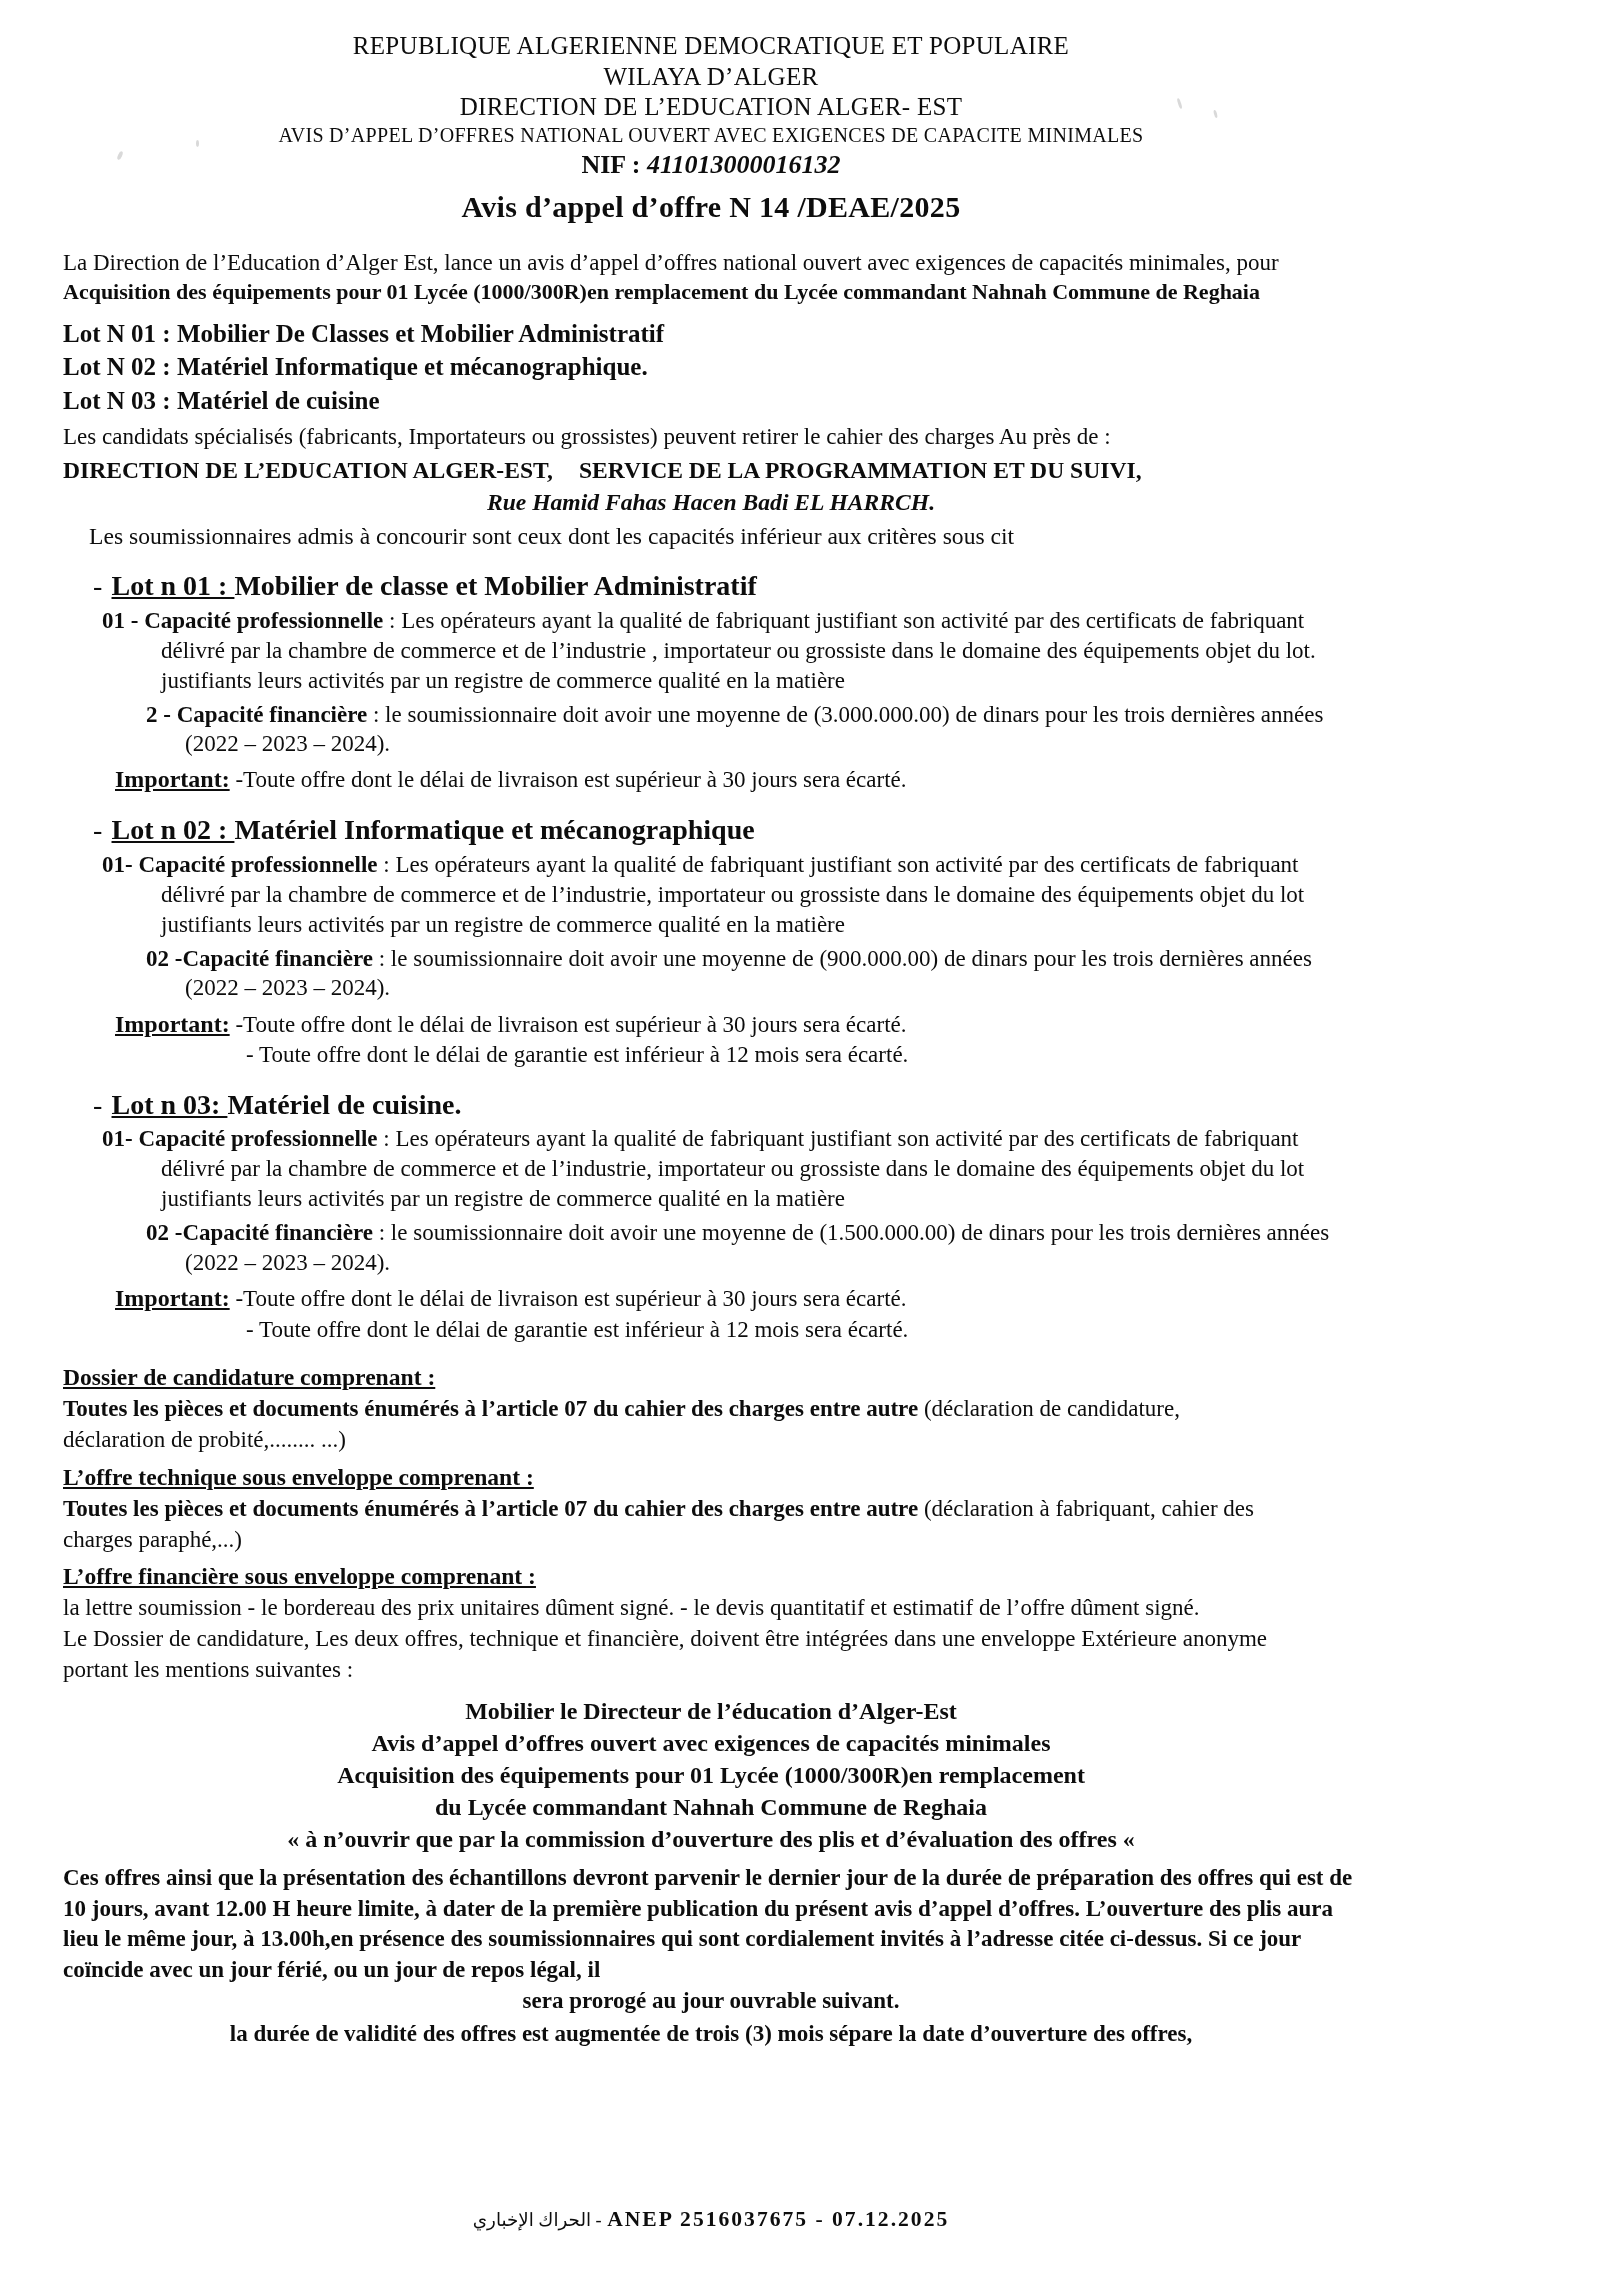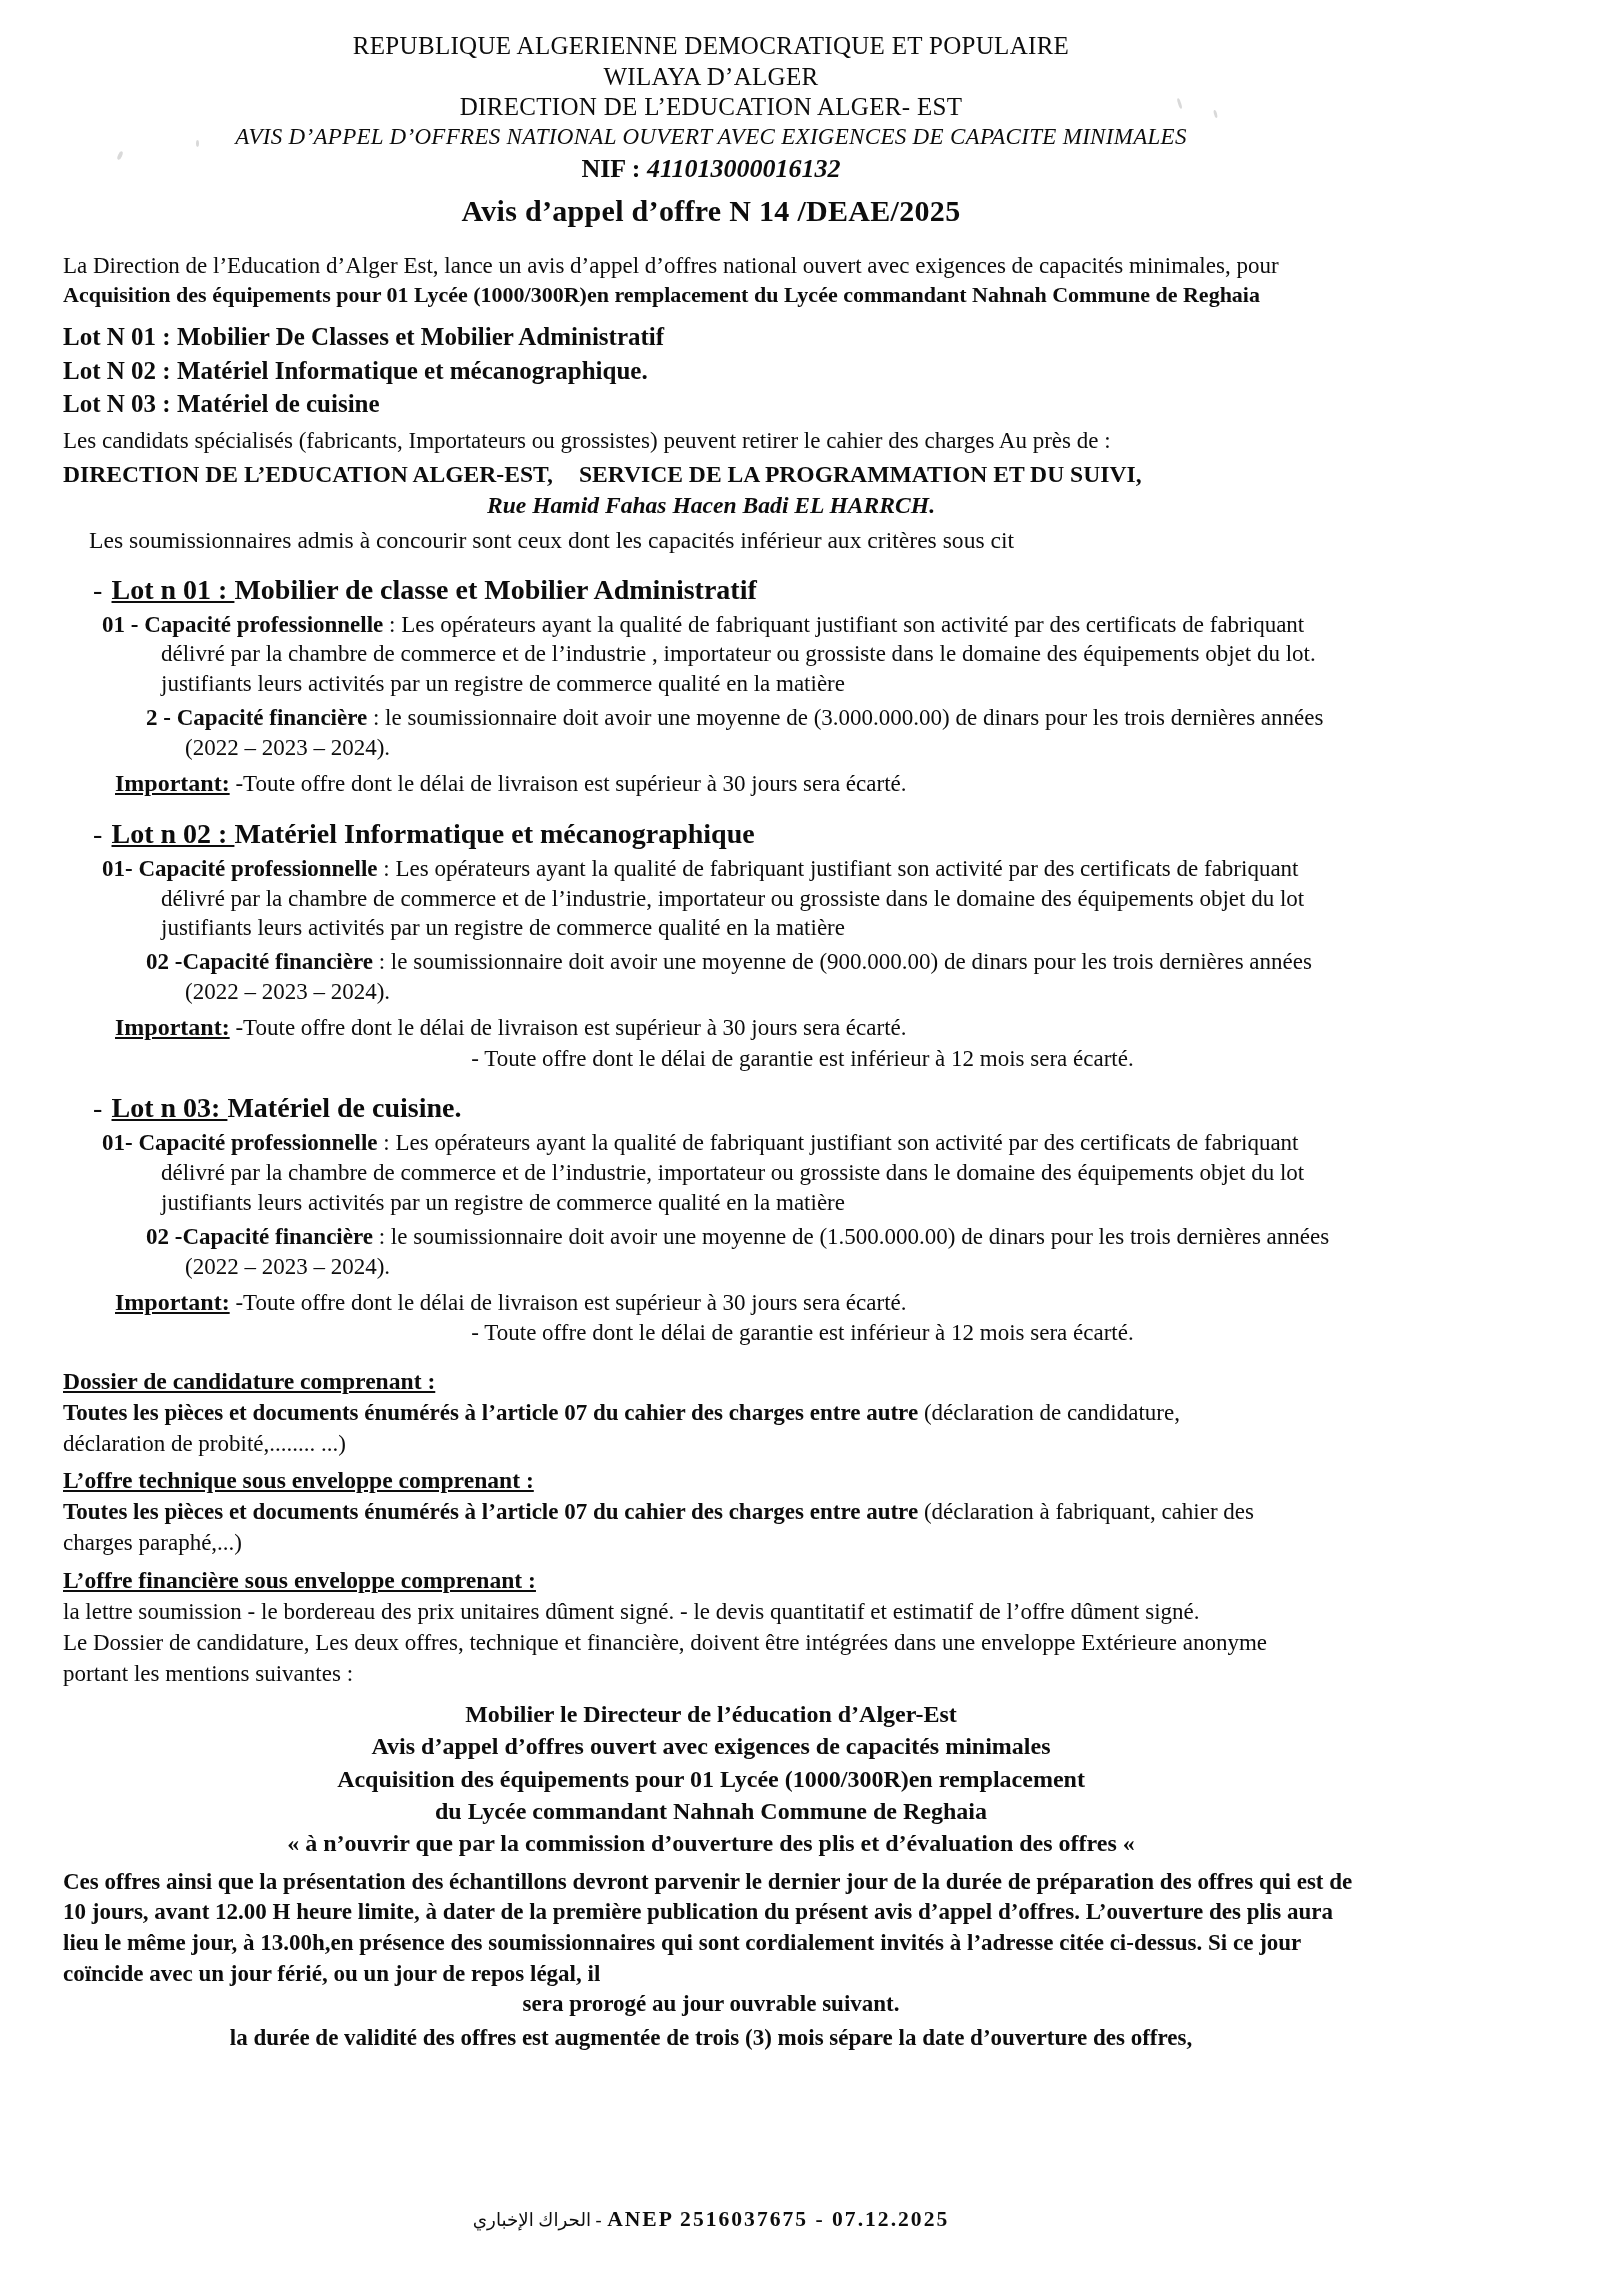--- a/index.html
+++ b/index.html
@@ -24,21 +24,21 @@
   }
 
   .header-block {
     text-align: center;
     line-height: 1.22;
   }
   .h-line {
     font-size: 25px;
     letter-spacing: 0.3px;
   }
-  .h-line.small-caps { font-size: 23px; font-style: italic; }
+  .h-line.small-caps { font-size: 20px; }
   .h-nif {
     font-size: 26px;
     font-weight: bold;
     margin-top: 2.6px;
   }
   .h-nif .num { font-style: italic; }
   .h-avis {
     font-size: 30px;
     font-weight: bold;
     margin-top: 7.9px;
@@ -120,21 +120,20 @@
     line-height: 1.32;
   }
   .important .lbl {
     font-weight: bold;
     text-decoration: underline;
     font-size: 24px;
   }
   .important .sub {
     display: block;
     padding-left: 131px;
-    text-align: center;
   }
 
   .section {
     margin-top: 17px;
     font-size: 23px;
     line-height: 1.30;
   }
   .section .shead {
     font-weight: bold;
     text-decoration: underline;

